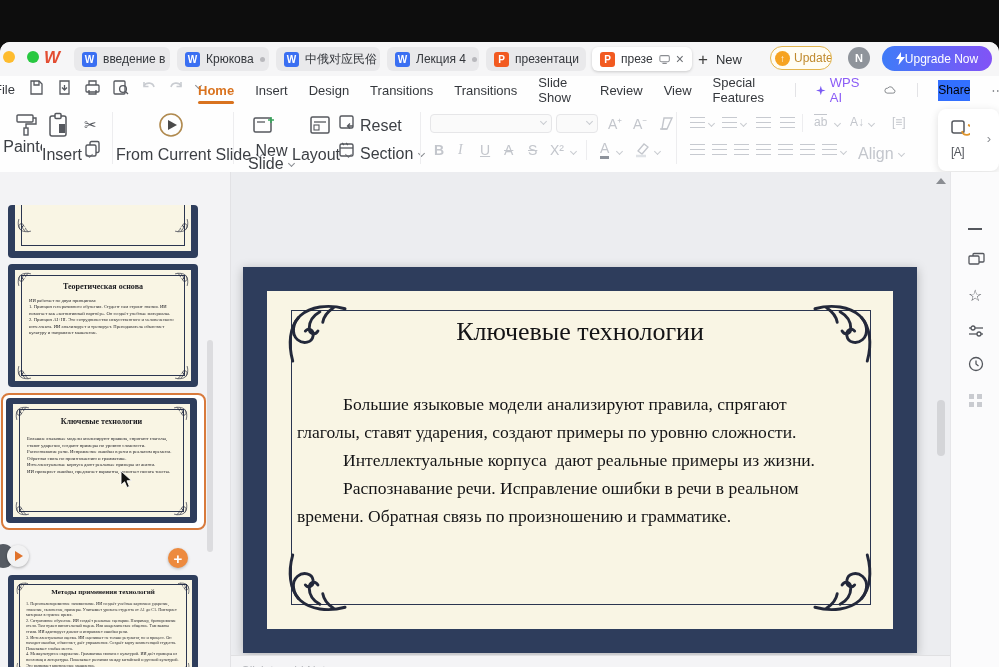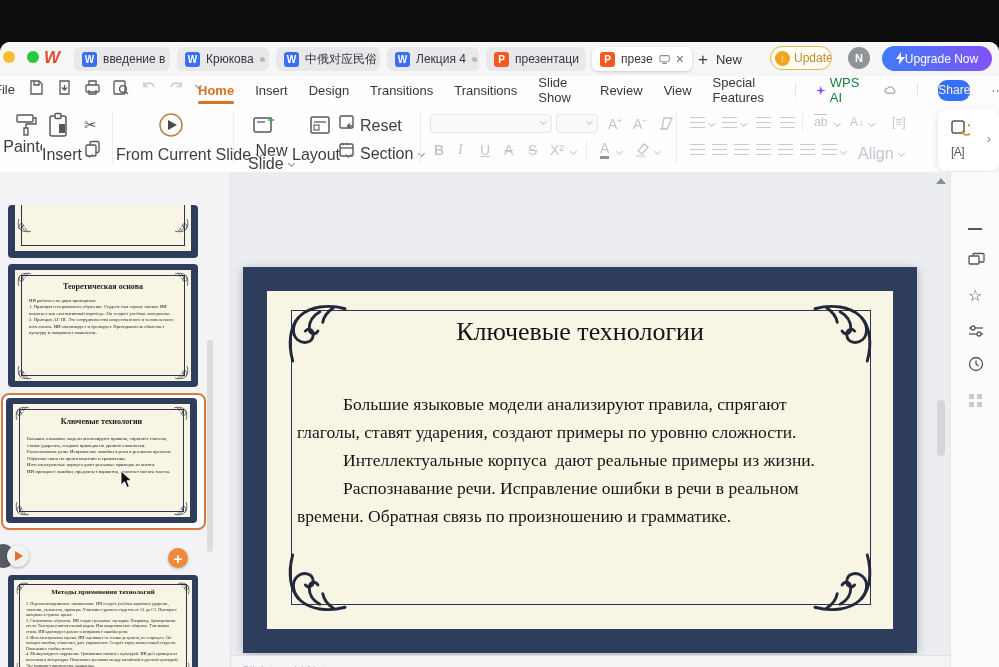--- a/index.html
+++ b/index.html
@@ -33,22 +33,22 @@
   
   .menubar{position:absolute;left:0;top:34px;width:999px;height:28px;background:#fefefe;border-bottom:1px solid #f0f0f1;}
   .fileitem{position:absolute;left:-6px;top:6px;width:22px;overflow:hidden;font-size:13px;color:#35383d;}
   .qicons{position:absolute;left:28px;top:3px;display:flex;align-items:center;gap:11px;}
   .ic{display:inline-block;vertical-align:middle;}
   .menuitems{position:absolute;left:198px;top:0;height:28px;display:flex;align-items:center;gap:21px;font-size:13px;color:#35383d;}
   .mi{position:relative;padding:2px 0;}
   .mi.active{color:#d9731f;font-weight:bold;}
   .mi.active::after{content:"";position:absolute;left:0;right:0;bottom:-4px;height:2.5px;border-radius:2px;background:#d9731f;}
   .menudiv{width:1px;height:14px;background:#e3e3e6;}
-  .wpsai{display:flex;align-items:center;gap:4px;color:#15803d;}
-  .sharebtn{width:42px;height:21px;border-radius:9px;background:#3370ff;color:#fef9c3;font-size:12px;display:flex;align-items:center;justify-content:center;}
+  .wpsai{display:flex;align-items:center;gap:4px;color:#8b5cf6;}
+  .sharebtn{width:42px;height:21px;border-radius:0;background:#3370ff;color:#000000;font-size:12px;display:flex;align-items:center;justify-content:center;}
   .mglyph{color:#6f7277;font-size:13px;}
 
   
   .toolbar{position:absolute;left:0;top:62px;width:999px;height:70px;background:#fefefe;border-bottom:1px solid #e8e8ea;}
   .tsep{position:absolute;top:8px;height:52px;width:1px;background:#ededef;}
   .tlabel{font-size:16px;color:#3c3f44;white-space:nowrap;}
   .tlabel.dis{color:#c3c6cc;}
   .chev{display:inline-block;width:7px;height:7px;position:relative;top:-2px;}
   .chev::after{content:"";position:absolute;left:1px;top:1px;width:4px;height:4px;border-right:1.3px solid #8a8d92;border-bottom:1.3px solid #8a8d92;transform:rotate(45deg);}
   .chev.dis::after{border-color:#c9ccd1;}

